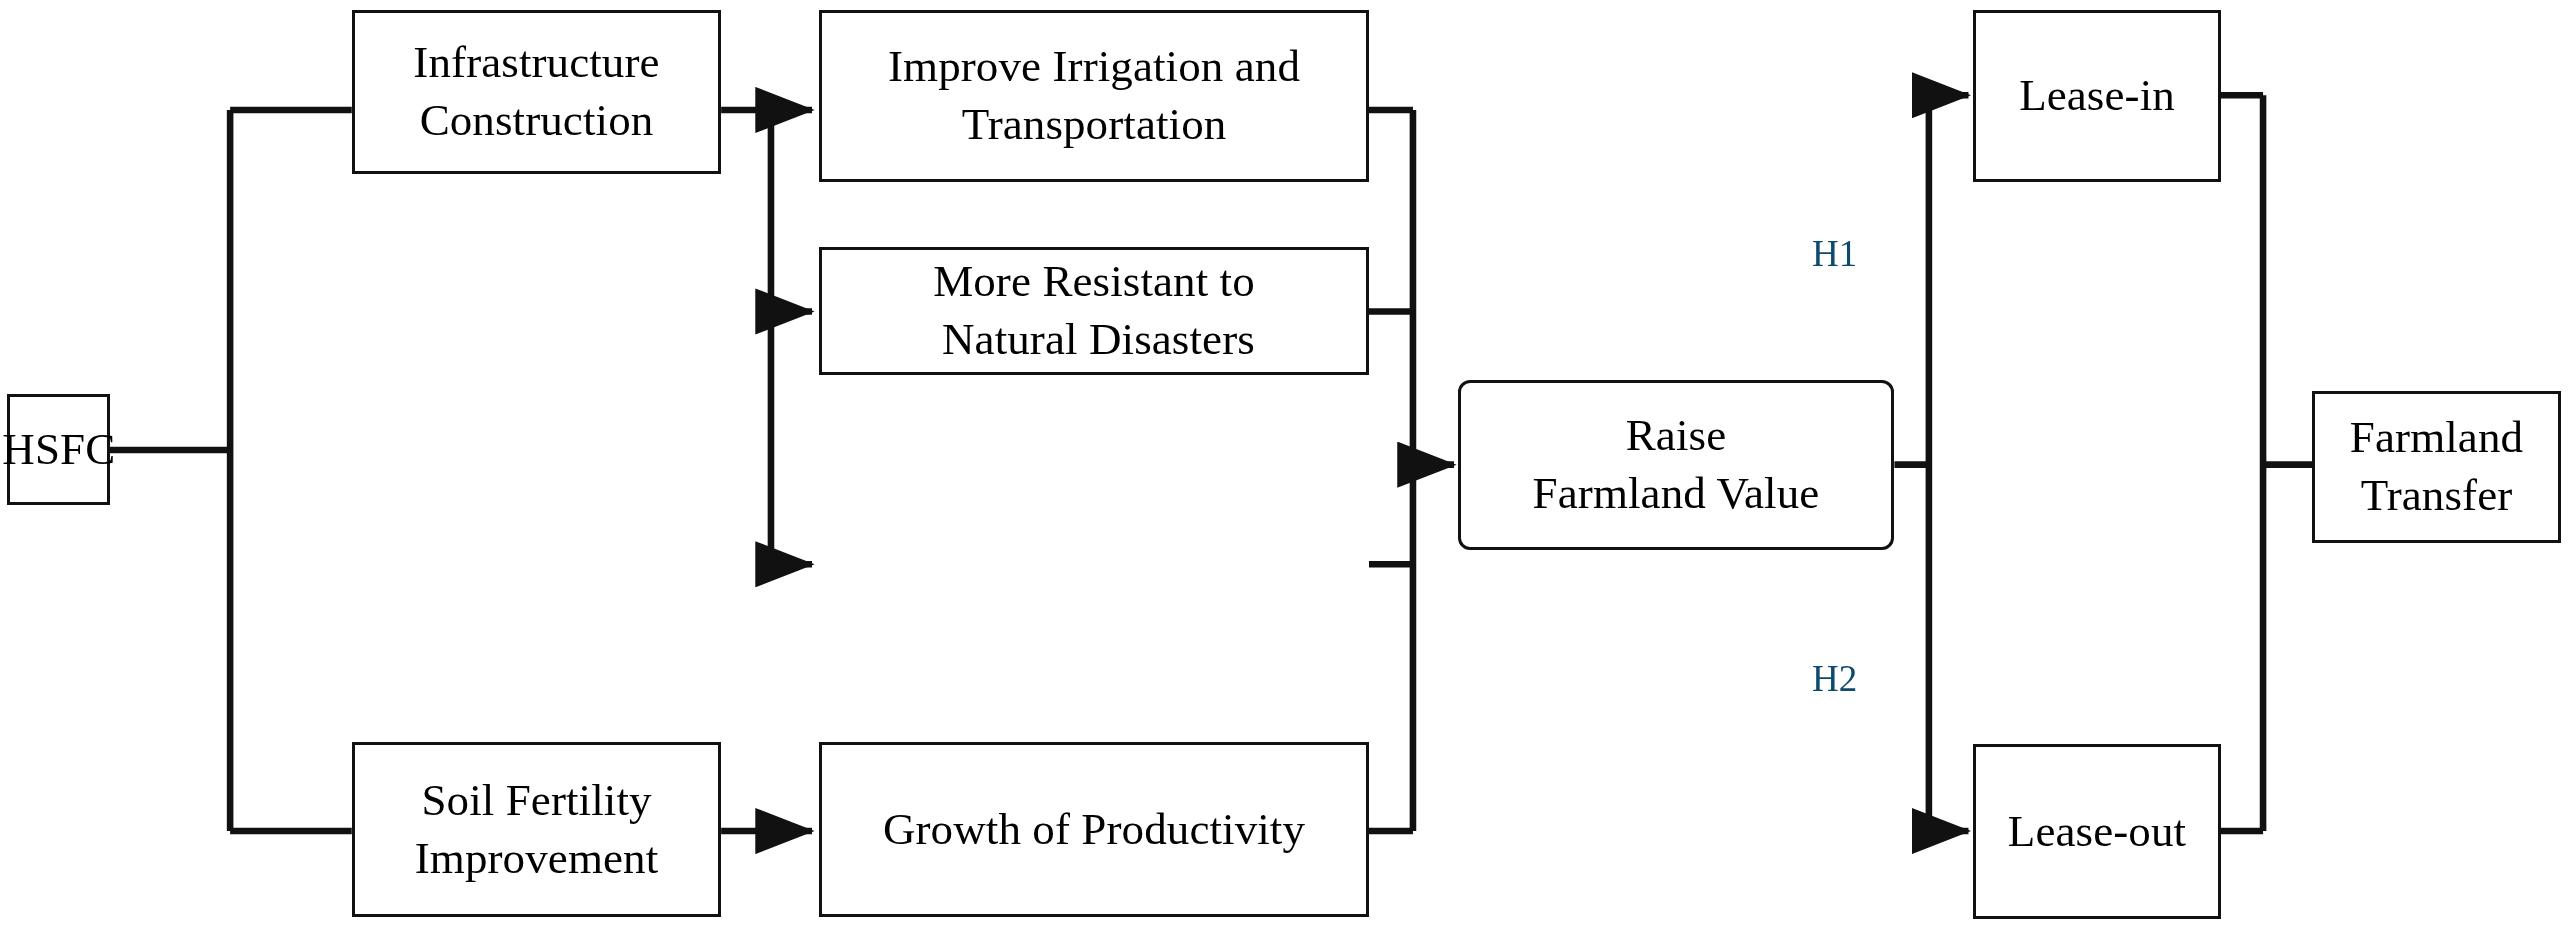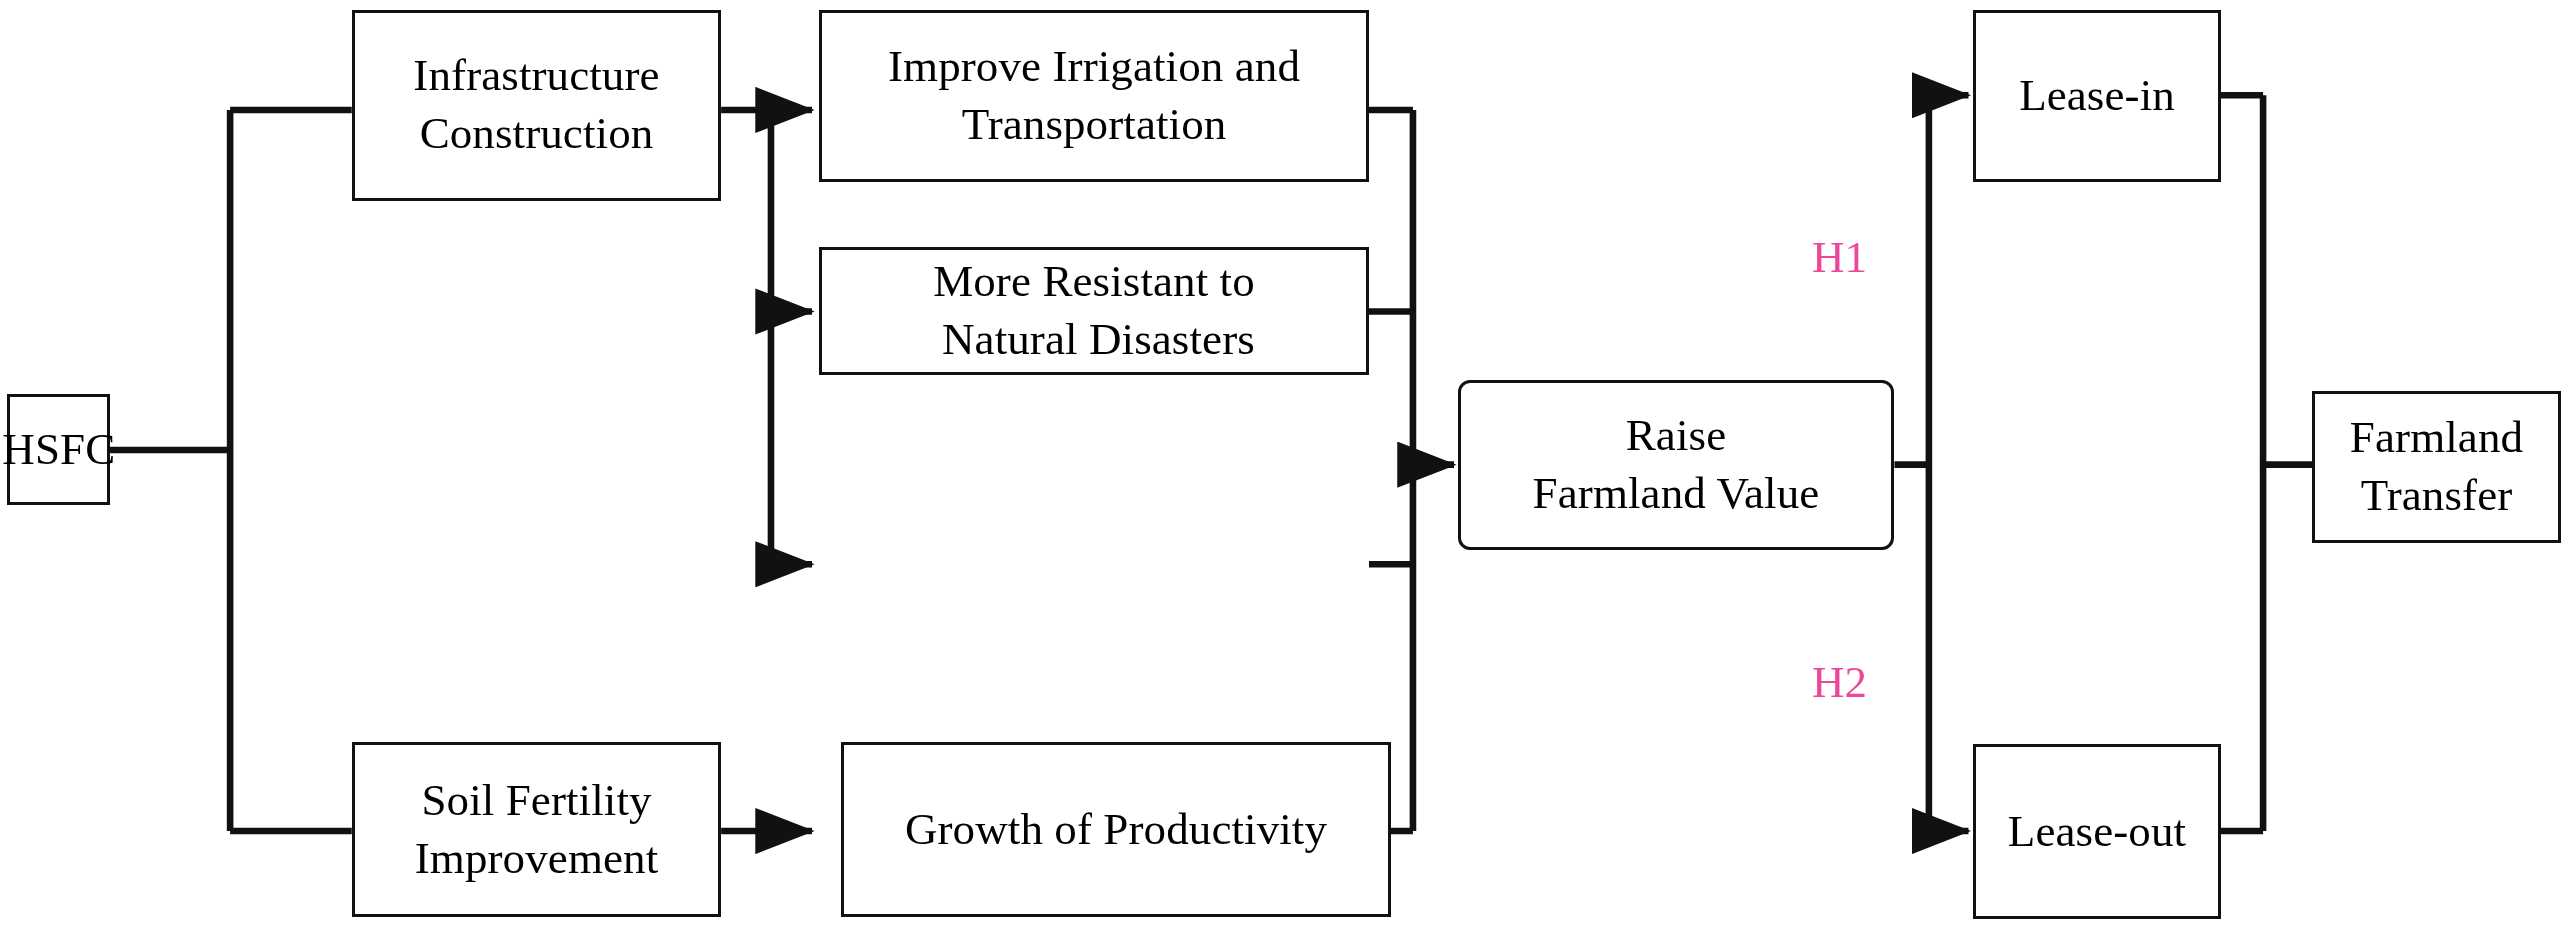--- a/index.html
+++ b/index.html
@@ -37,22 +37,22 @@
     line-height: 1.28;
     letter-spacing: 0.1px;
   }
   .nodebox .label {
     padding: 0 10.3px;
     white-space: pre-line;
   }
   .hyp {
     position: absolute;
     font-family: "Liberation Serif", "DejaVu Serif", serif;
-    color: #ec4899;
-    font-size: 45px;
+    color: #0c4a6e;
+    font-size: 37px;
     line-height: 1;
     white-space: nowrap;
   }
 </style>
 </head>
 <body>
 
 <div id="canvas">
 
   <svg class="wires" viewBox="0 0 3515 1269">
@@ -94,42 +94,42 @@
       <path d="M 3088 130 L 3088 1134"></path>
       <path d="M 3088 634 L 3155 634"></path>
 
     </g>
   </svg>
 
   <div class="nodebox" style="left:7.3px; top:394px; width:103px; height:111px;">
     <span class="label">HSFC</span>
   </div>
 
-  <div class="nodebox" style="left:352px; top:9.5px; width:369px; height:191px;">
+  <div class="nodebox" style="left:352px; top:9.5px; width:369px; height:164px;">
     <span class="label">Infrastructure
 Construction</span>
   </div>
 
   <div class="nodebox" style="left:352px; top:742px; width:369px; height:175px;">
     <span class="label">Soil Fertility
 Improvement</span>
   </div>
 
   <div class="nodebox" style="left:819px; top:9.5px; width:550px; height:172px;">
     <span class="label">Improve Irrigation and
 Transportation</span>
   </div>
 
   <div class="nodebox" style="left:819px; top:247px; width:550px; height:128px;text-align:right;">
     <span class="label">More Resistant to
 Natural Disasters</span>
   </div>
 
 
-  <div class="nodebox" style="left:841px; top:742px; width:550px; height:175px;">
+  <div class="nodebox" style="left:819px; top:742px; width:550px; height:175px;">
     <span class="label">Growth of Productivity</span>
   </div>
 
   <div class="nodebox" style="left:1458px; top:380px; width:436px; height:170px;border-radius:12px;">
     <span class="label">Raise
 Farmland Value</span>
   </div>
 
   <div class="nodebox" style="left:1973px; top:9.5px; width:248px; height:172px;">
     <span class="label">Lease-in</span>

